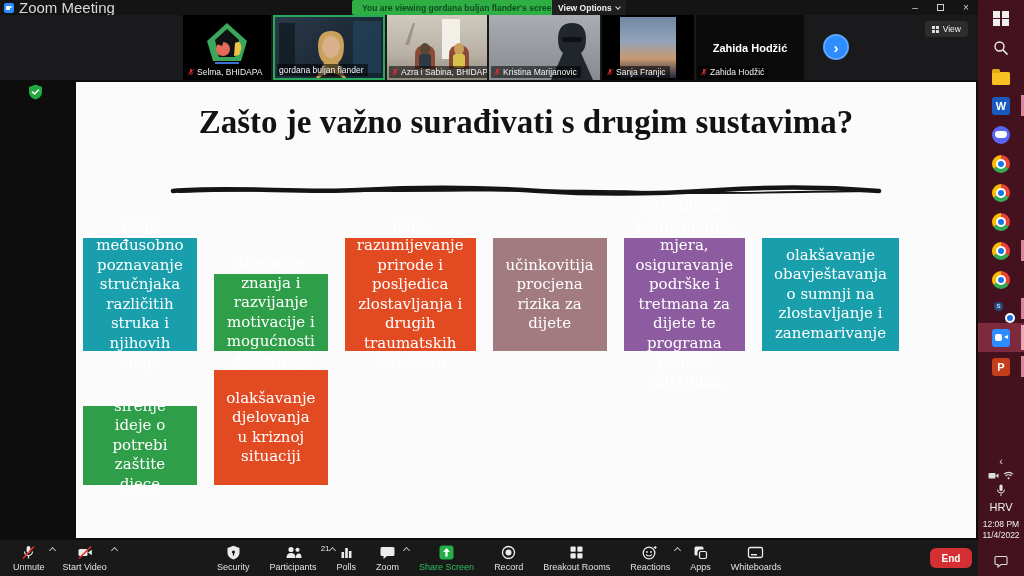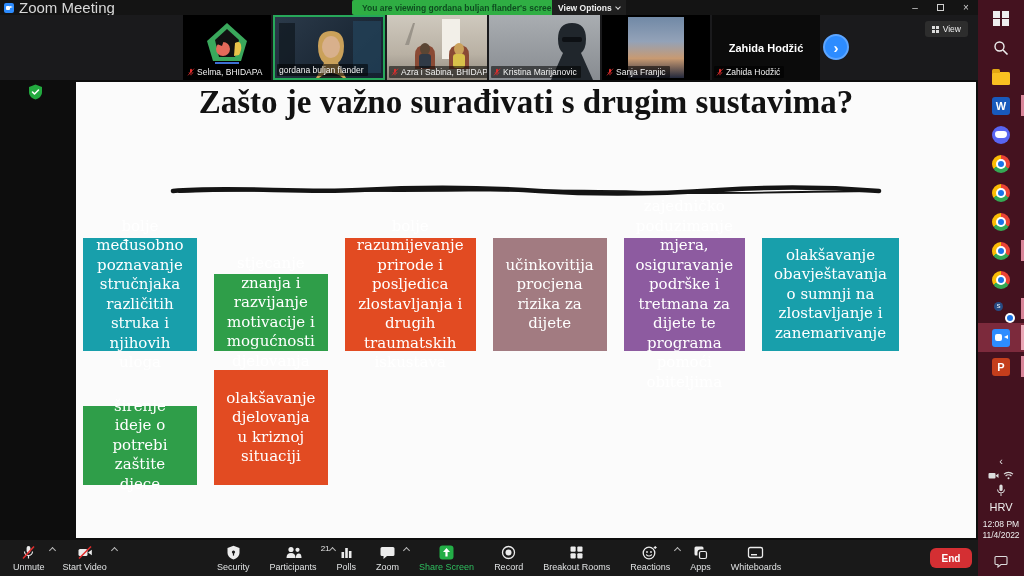--- a/index.html
+++ b/index.html
@@ -51,21 +51,21 @@
               align-items:center; justify-content:center; border:2px solid #5ea6ff; }
   .view-btn { position:absolute; right:10px; top:6px; height:16px; background:#2d2d2d; border-radius:3px;
               display:flex; align-items:center; gap:4px; padding:0 7px; color:#eee; font-size:8.5px; }
   .grid-glyph { display:grid; grid-template-columns:3px 3px; grid-template-rows:3px 3px; gap:1px; }
   .grid-glyph i { background:#ddd; }
 
   
   .stage { position:absolute; left:0; top:80px; width:978px; height:460px; background:#0d0d0d; }
   .shield-badge { position:absolute; left:28px; top:4px; }
   .slide { position:absolute; left:76px; top:2px; right:2px; bottom:2px; background:#fbfbfb; }
-  .slide-title { margin:0 auto 0; max-width:700px; text-align:center; color:#121212;
+  .slide-title { margin:20px auto 0; max-width:700px; text-align:center; color:#121212;
               font-family:"Liberation Serif", serif; font-weight:bold; font-size:33px; line-height:1.22; }
   .squiggle { position:absolute; left:50%; transform:translateX(-50%); top:100px; }
   .box-grid { position:absolute; left:7px; top:156px; width:816px; display:grid;
               grid-template-columns:repeat(6,1fr); grid-template-rows:113px 115px; column-gap:17px; row-gap:19px; }
   .sbox { display:flex; align-items:center; justify-content:center; text-align:center; padding:6px 12px;
               color:#fff; font-family:"DejaVu Serif", serif; font-size:15px; line-height:1.3; }
   .c-teal   { background:#189fab; }
   .c-green  { background:#2f9e49;margin-top:36px; }
   .c-orange { background:#e24b22; }
   .c-mauve  { background:#a27b81; }
@@ -212,21 +212,21 @@
             <svg width="8" height="8" viewBox="0 0 12 12">
               <rect x="4.5" y="1" width="3" height="6" rx="1.5" fill="#e02d2d"></rect>
               <path d="M3 6 a3 3 0 0 0 6 0" stroke="#e02d2d" fill="none"></path>
               <line x1="6" y1="9" x2="6" y2="11" stroke="#e02d2d"></line>
               <line x1="1.5" y1="11" x2="10.5" y2="1" stroke="#e02d2d" stroke-width="1.2"></line>
             </svg>
             <span>Kristina Marijanovic</span>
           </div>
         </div>
 
-        <div class="tile" style="width:108px;">
+        <div class="tile" style="width:92px;">
           <div class="sky-photo"></div>
           <div class="tile-label">
             <svg width="8" height="8" viewBox="0 0 12 12">
               <rect x="4.5" y="1" width="3" height="6" rx="1.5" fill="#e02d2d"></rect>
               <path d="M3 6 a3 3 0 0 0 6 0" stroke="#e02d2d" fill="none"></path>
               <line x1="6" y1="9" x2="6" y2="11" stroke="#e02d2d"></line>
               <line x1="1.5" y1="11" x2="10.5" y2="1" stroke="#e02d2d" stroke-width="1.2"></line>
             </svg>
             <span>Sanja Franjic</span>
           </div>

